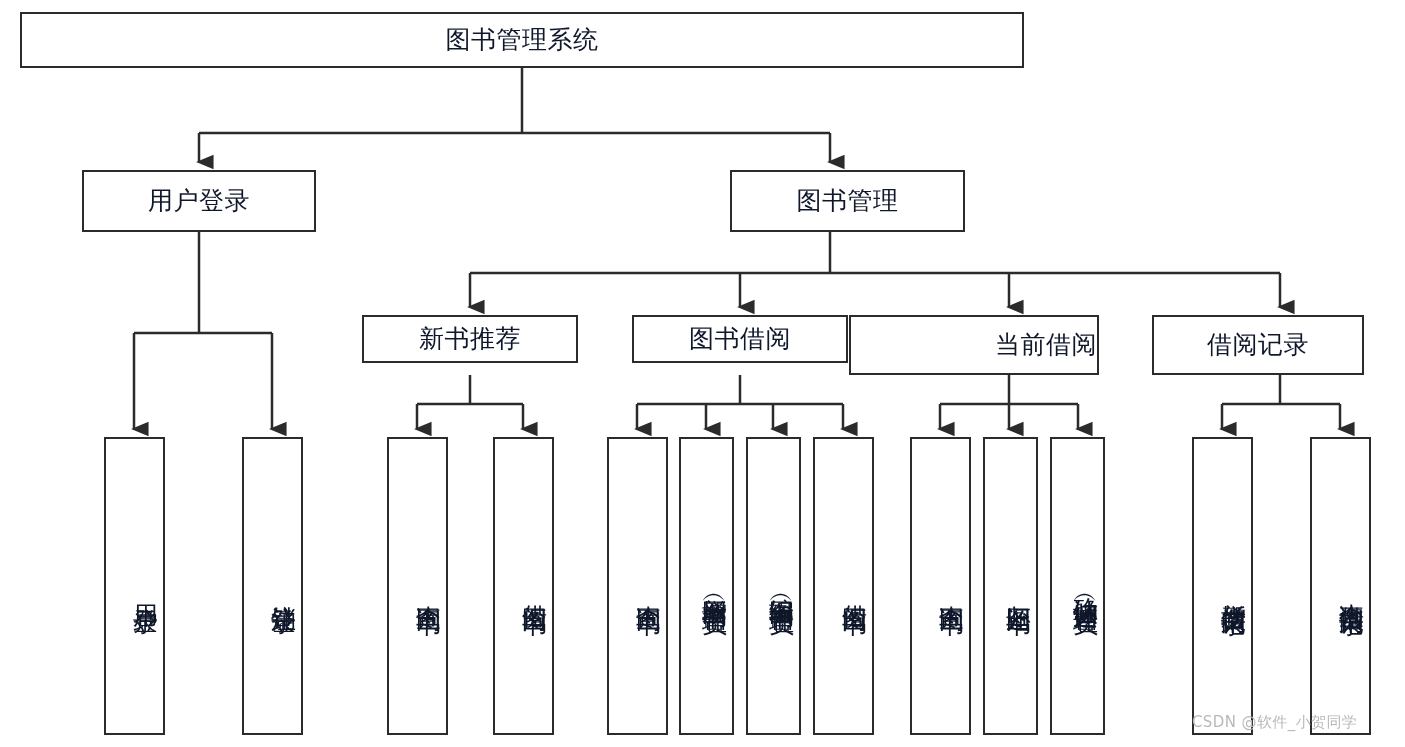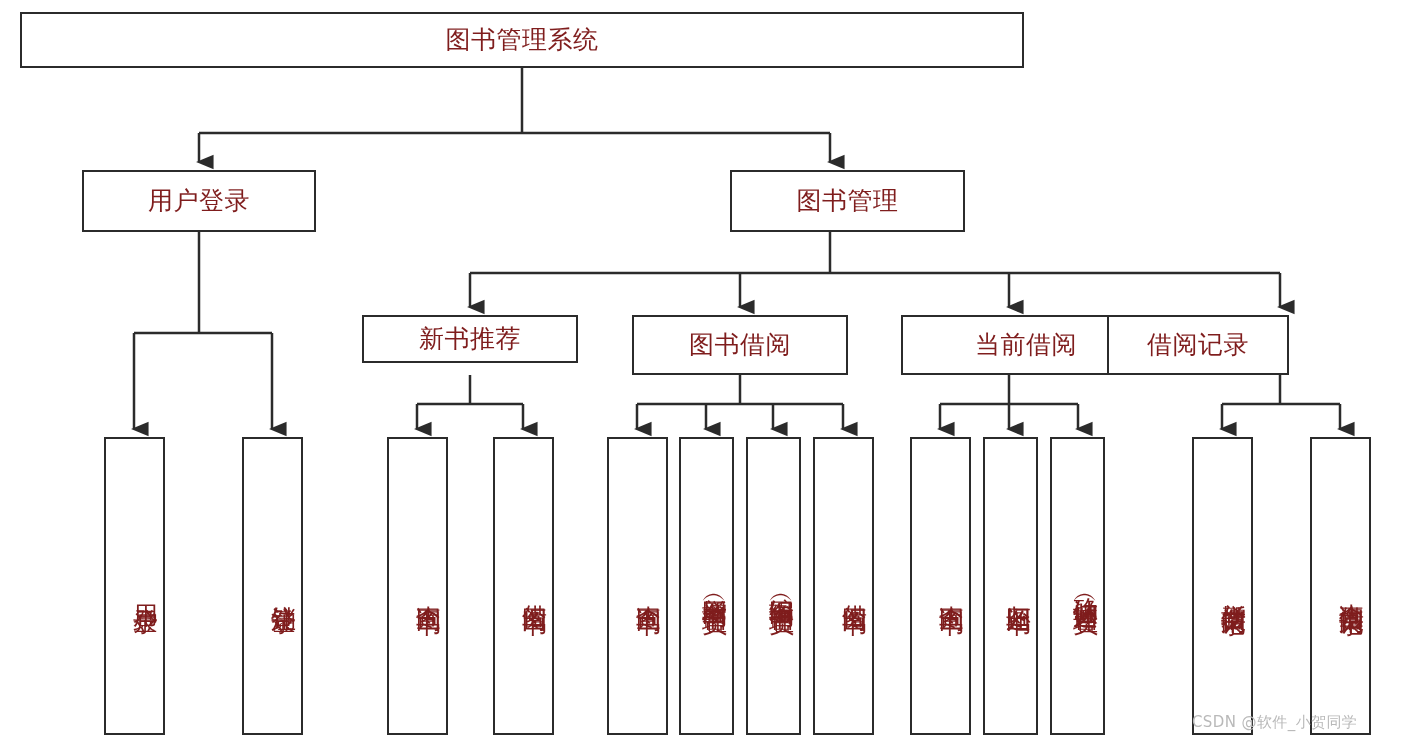--- a/index.html
+++ b/index.html
@@ -25,21 +25,21 @@
     height: 747px;
   }
   .node {
     position: absolute;
     box-sizing: border-box;
     border: 2.5px solid #2b2b2b;
     background: #ffffff;
     display: flex;
     align-items: center;
     justify-content: center;
-    color: #7f1d1d;
+    color: #0f172a;
   }
   .node-h {
     font-size: 25px;
     line-height: 1.2;
     letter-spacing: 0.5px;
     white-space: nowrap;
   }
   .node-v {
     writing-mode: vertical-rl;
     text-orientation: upright;
@@ -127,27 +127,27 @@
   <div class="node node-h" style="left:82px; top:170px; width:234px; height:62px;">
     <span>用户登录</span>
   </div>
   <div class="node node-h" style="left:712px; top:170px; width:235px; height:62px;margin-left:18px;">
     <span>图书管理</span>
   </div>
 
   <div class="node node-h" style="left:362px; top:315px; width:216px; height:48px;">
     <span>新书推荐</span>
   </div>
-  <div class="node node-h" style="left:632px; top:315px; width:216px; height:60px;">
+  <div class="node node-h" style="left:632px; top:315px; width:216px; height:48px;">
     <span>图书借阅</span>
   </div>
-  <div class="node node-h" style="left:901px; top:315px; width:250px; height:60px;">
+  <div class="node node-h" style="left:849px; top:315px; width:250px; height:60px;justify-content:flex-end;">
     <span>当前借阅</span>
   </div>
-  <div class="node node-h" style="left:1107px; top:315px; width:182px; height:60px;">
+  <div class="node node-h" style="left:1152px; top:315px; width:212px; height:60px;">
     <span>借阅记录</span>
   </div>
 
   <div class="node node-v" style="left:104px; top:437px; width:61px; height:298px;">
     <span>用户登录</span>
   </div>
   <div class="node node-v" style="left:242px; top:437px; width:61px; height:298px;">
     <span>注销登录</span>
   </div>
 

